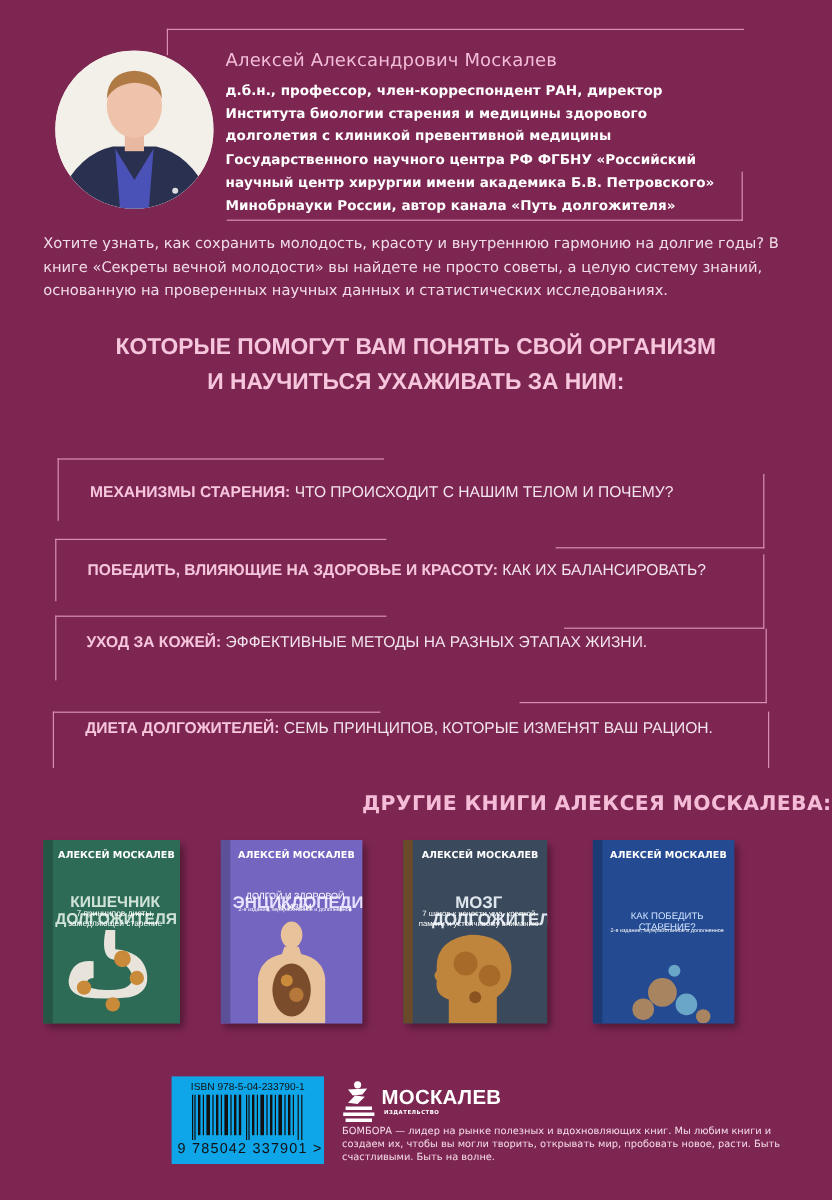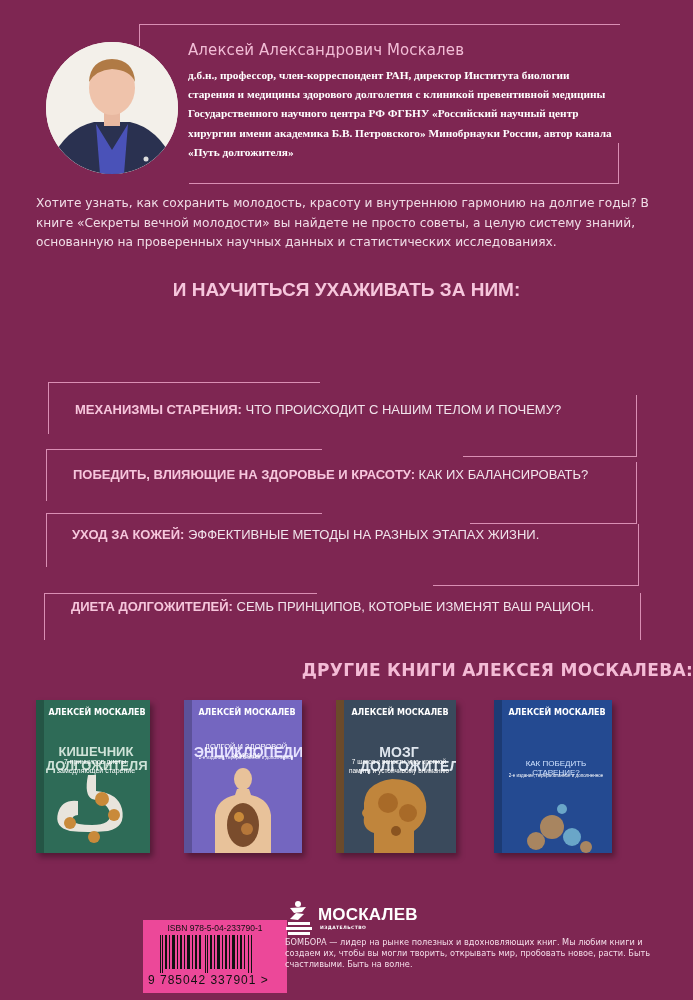--- a/index.html
+++ b/index.html
@@ -4,39 +4,39 @@
 <style>
   * { margin:0; padding:0; box-sizing:border-box; }
   html, body { width:693px; height:1000px; overflow:hidden; }
   body { background:#7e2652; position:relative; font-family:"DejaVu Sans", sans-serif; color:#f4d8e6; }
 
   .line { position:absolute; background:#d98fb4; }
 
   
   .photo { position:absolute; left:46px; top:42px; width:132px; height:132px; border-radius:50%; background:#f3f0ea; overflow:hidden; }
   .author-name { position:absolute; left:188px; top:41px; font-size:15px; color:#f2bdd6; font-weight:normal; letter-spacing:0.1px; }
-  .author-bio { position:absolute; left:188px; top:66px; width:430px; font-size:11.3px; line-height:19.2px; color:#ffffff; font-weight:bold;font-family:Liberation Serif, serif; }
+  .author-bio { position:absolute; left:188px; top:66px; width:430px; font-size:11.3px; line-height:19.2px; color:#ffffff; font-weight:bold; }
 
   .intro { position:absolute; left:36px; top:194px; width:620px; font-size:12.2px; line-height:19.5px; color:#f0dce6; }
 
   .headline { position:absolute; left:0; width:693px; top:276px; text-align:center; font-family:"Liberation Sans", sans-serif; font-weight:bold; font-size:19px; line-height:28.5px; color:#f6c6dc; }
 
   .topic { position:absolute; font-family:"Liberation Sans", sans-serif; font-size:13px; color:#f2e4ec; white-space:nowrap; }
   .topic b { color:#f6c6dc; }
 
   .others-title { position:absolute; left:0; width:693px; top:660px; text-align:right; font-size:17px; font-weight:bold; color:#f4bcd6; letter-spacing:0.3px; }
 
   .book { position:absolute; top:700px; height:153px; box-shadow:3px 4px 6px rgba(0,0,0,0.35); overflow:hidden; text-align:center; }
   .book .spine { position:absolute; left:0; top:0; width:8px; height:100%; background:rgba(0,0,0,0.2); }
   .book .b-author { position:absolute; left:8px; right:0; top:8px; font-size:8px; font-weight:bold; color:#fff; }
   .book .b-title { position:absolute; left:10px; right:4px; top:32px; font-family:"Liberation Sans", sans-serif; font-weight:bold; font-size:12.5px; line-height:14px;margin-top:13px; }
   .book .b-sub { position:absolute; left:10px; right:4px; font-family:"Liberation Sans", sans-serif; font-weight:normal; font-size:7px; line-height:8.5px; color:#fff; }
   .book .b-art { position:absolute; left:50%; transform:translateX(-50%); bottom:0; }
 
-  .isbn-box { position:absolute; left:143px; top:897px; width:144px; height:73px; background:#ec4899;margin-top:23px; }
+  .isbn-box { position:absolute; left:143px; top:897px; width:127px; height:73px; background:#0ea5e9; }
   .isbn-top { position:absolute; left:0; width:100%; top:3px; text-align:center; font-family:"Liberation Sans", sans-serif; font-size:8.5px; color:#111; }
   .isbn-bars { position:absolute; left:17px; top:15px; width:94px; height:38px; }
   .isbn-num { position:absolute; left:5px; top:53px; font-family:"Liberation Sans", sans-serif; font-size:12px; color:#111; letter-spacing:1px; white-space:nowrap; }
 
   .pub-logo { position:absolute; left:284px; top:900px; width:30px; height:36px; }
   .pub-name { position:absolute; left:318px; top:905px; font-family:"Liberation Sans", sans-serif; font-weight:bold; font-size:17px; color:#fff; letter-spacing:0.2px; }
   .pub-sub { position:absolute; left:320px; top:925px; font-size:4.5px; font-weight:bold; color:#fff; letter-spacing:0.4px; }
   .pub-desc { position:absolute; left:285px; top:937px; width:380px; font-size:8.2px; line-height:11.2px; color:#f3dce8; }
 </style>
 </head>
@@ -58,20 +58,21 @@
     <circle cx="100" cy="117" r="2.5" fill="#ddd"></circle>
   </svg>
 </div>
 
 <div class="author-name">Алексей Александрович Москалев</div>
 <div class="author-bio">д.б.н., профессор, член-корреспондент РАН, директор Института биологии старения и медицины здорового долголетия с клиникой превентивной медицины Государственного научного центра РФ ФГБНУ «Российский научный центр хирургии имени академика Б.В. Петровского» Минобрнауки России, автор канала «Путь долгожителя»</div>
 
 <div class="intro">Хотите узнать, как сохранить молодость, красоту и внутреннюю гармонию на долгие годы? В книге «Секреты вечной молодости» вы найдете не просто советы, а целую систему знаний, основанную на проверенных научных данных и статистических исследованиях.</div>
 
 <div class="headline">
+  <div>КОТОРЫЕ ПОМОГУТ ВАМ ПОНЯТЬ СВОЙ ОРГАНИЗМ</div>
   <div>И НАУЧИТЬСЯ УХАЖИВАТЬ ЗА НИМ:</div>
 </div>
 
 <div class="line" style="left:48px;top:382px;width:272px;height:1px;"></div>
 <div class="line" style="left:48px;top:382px;width:1px;height:52px;"></div>
 <div class="line" style="left:636px;top:395px;width:1px;height:62px;"></div>
 <div class="line" style="left:463px;top:456px;width:174px;height:1px;"></div>
 <div class="topic" style="left:75px;top:402px;">
   <b>МЕХАНИЗМЫ СТАРЕНИЯ:</b><span> ЧТО ПРОИСХОДИТ С НАШИМ ТЕЛОМ И ПОЧЕМУ?</span>
 </div>

